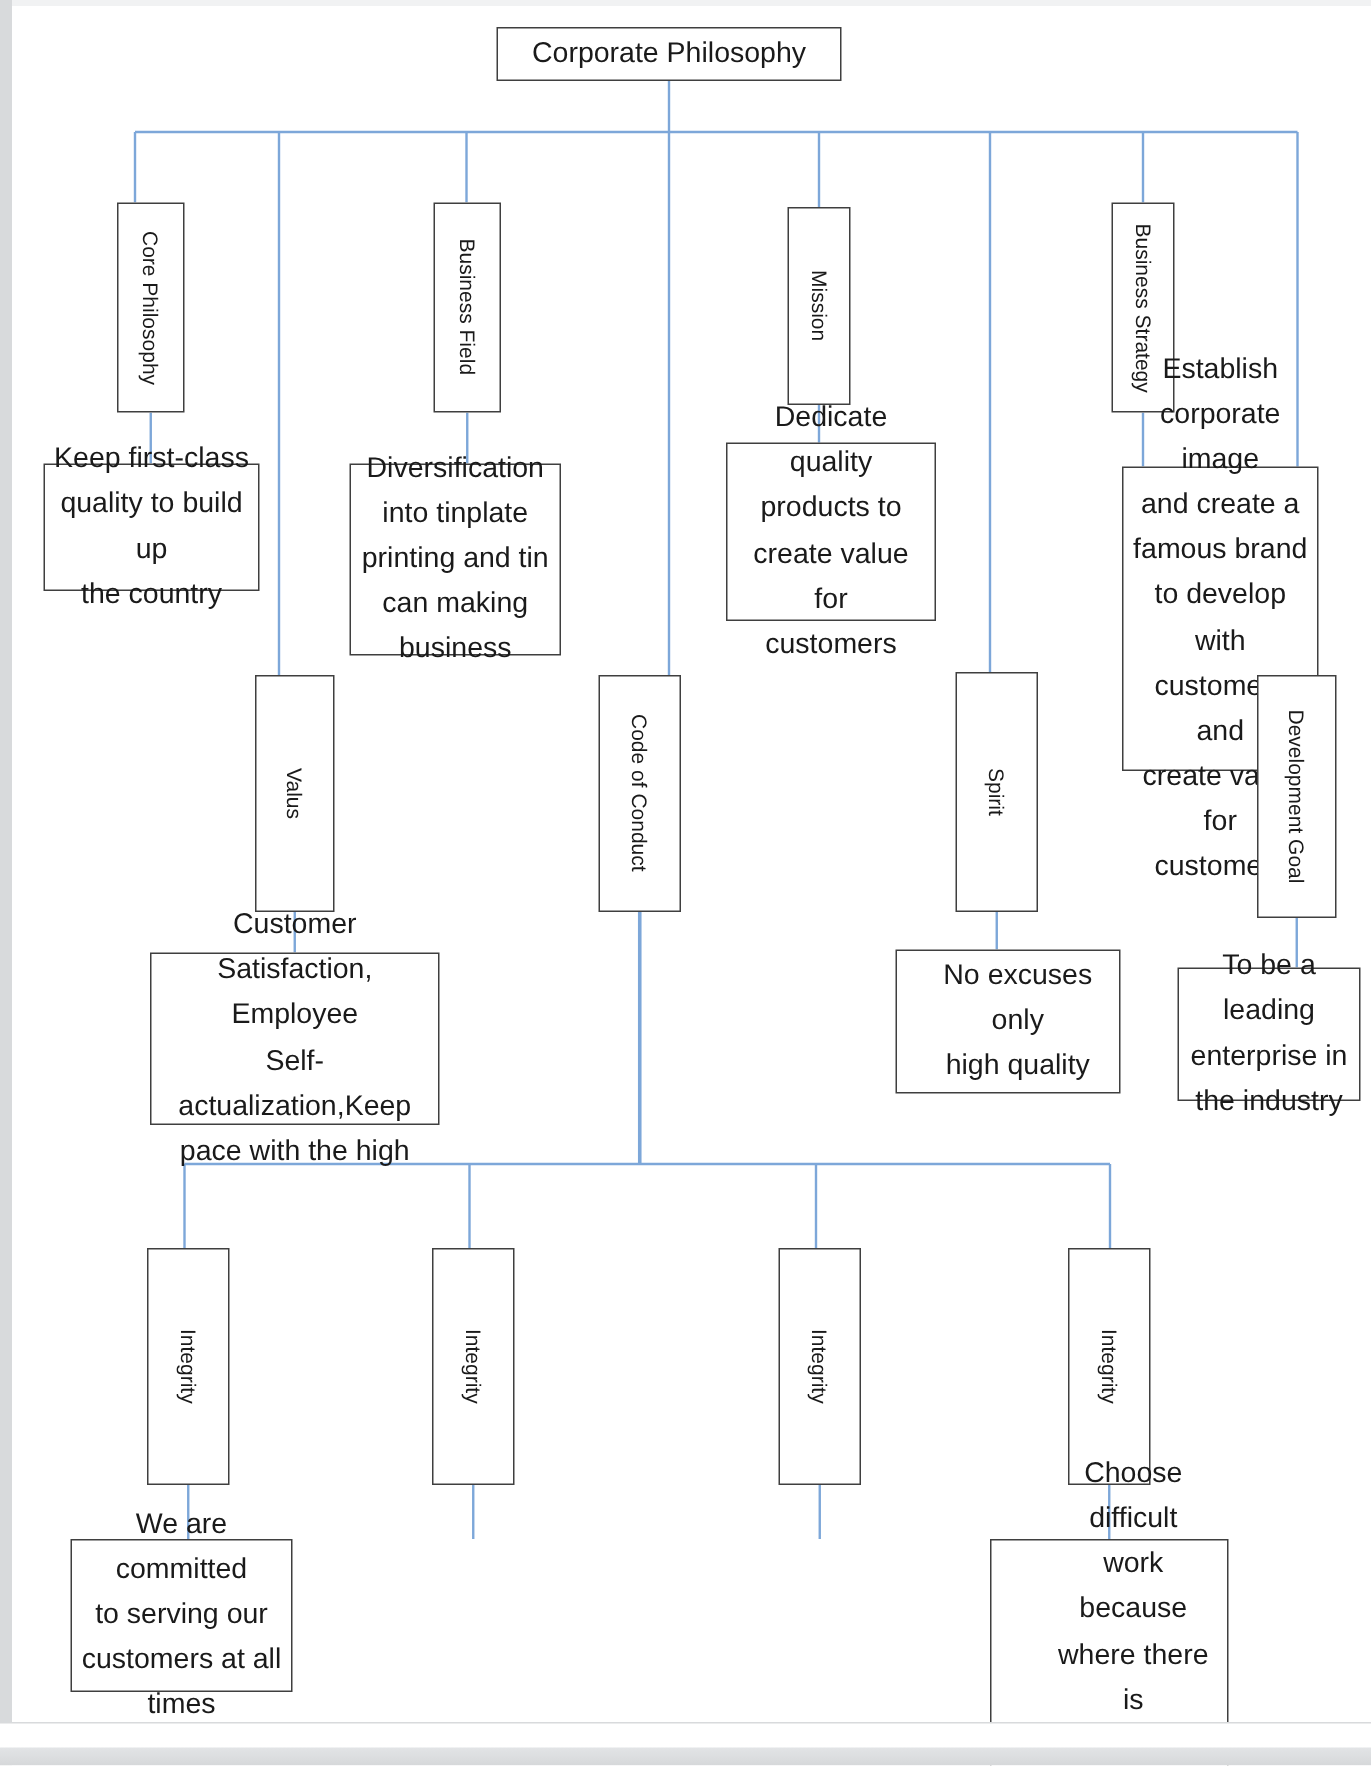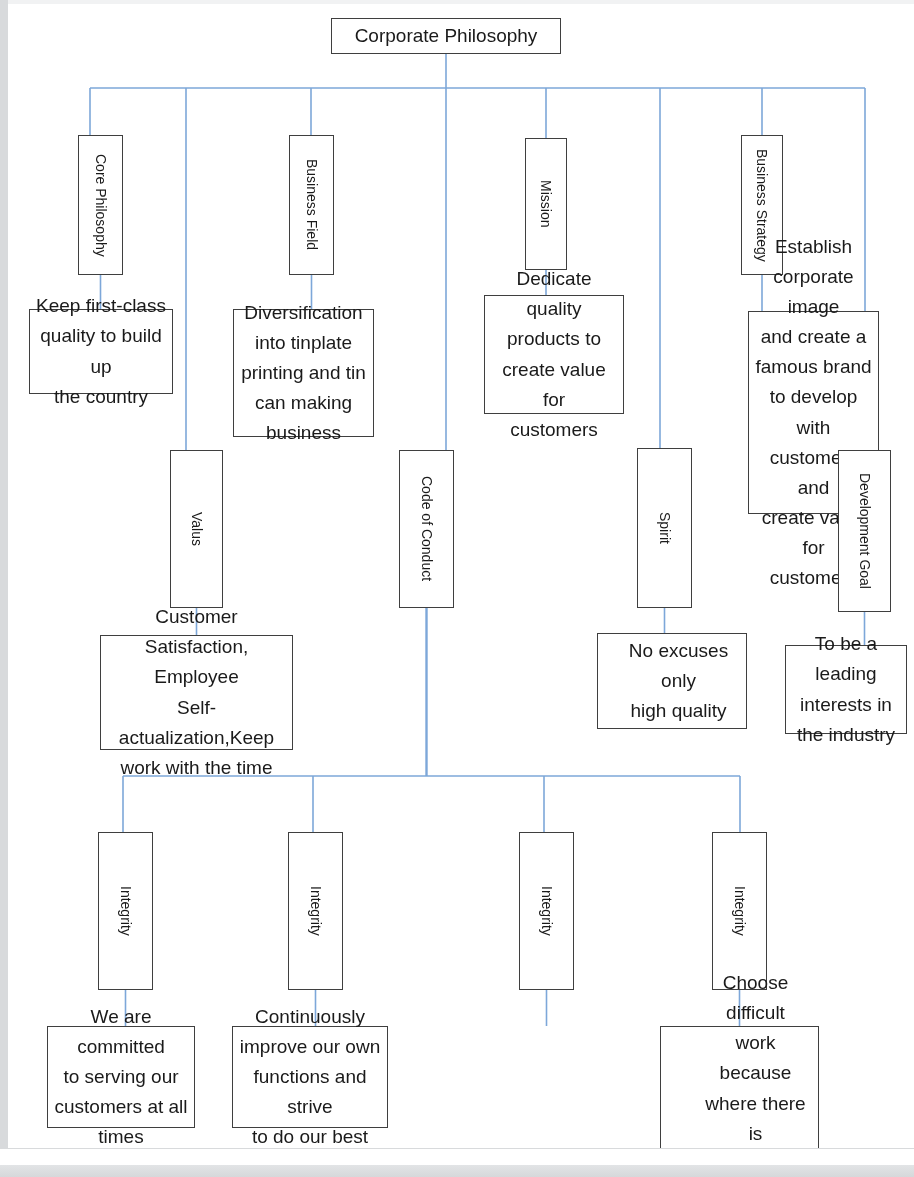--- a/index.html
+++ b/index.html
@@ -172,57 +172,51 @@
 create value for
 customers</span>
       </div>
       <div class="node v" style="left: 170px; top: 450px; width: 53px; height: 158px;">
         <span class="txt">Valus</span>
       </div>
       <div class="node h" style="left: 100px; top: 635px; width: 193px; height: 115px;">
         <span class="txt">Customer Satisfaction,
 Employee
 Self-actualization,Keep
-work with the time</span>
+pace with the high</span>
       </div>
       <div class="node v" style="left: 399px; top: 450px; width: 55px; height: 158px;">
         <span class="txt">Code of Conduct</span>
       </div>
       <div class="node v" style="left: 637px; top: 448px; width: 55px; height: 160px;">
         <span class="txt">Spirit</span>
       </div>
       <div class="node h" style="left: 597px; top: 633px; width: 150px; height: 96px; padding-left: 13px;">
         <span class="txt">No excuses only
 high quality</span>
       </div>
       <div class="node v" style="left: 838px; top: 450px; width: 53px; height: 162px;">
         <span class="txt">Development Goal</span>
       </div>
       <div class="node h" style="left: 785px; top: 645px; width: 122px; height: 89px;">
         <span class="txt">To be a leading
-interests in
+enterprise in
 the industry</span>
       </div>
       <div class="node v" style="left: 98px; top: 832px; width: 55px; height: 158px;">
         <span class="txt">Integrity</span>
       </div>
       <div class="node h" style="left: 47px; top: 1026px; width: 148px; height: 102px;">
         <span class="txt">We are committed
 to serving our
 customers at all
 times</span>
       </div>
       <div class="node v" style="left: 288px; top: 832px; width: 55px; height: 158px;">
         <span class="txt">Integrity</span>
-      </div>
-      <div class="node h" style="left: 232px; top: 1026px; width: 156px; height: 102px;">
-        <span class="txt">Continuously
-improve our own
-functions and strive
-to do our best</span>
       </div>
       <div class="node v" style="left: 519px; top: 832px; width: 55px; height: 158px;">
         <span class="txt">Integrity</span>
       </div>
       <div class="node v" style="left: 712px; top: 832px; width: 55px; height: 158px;">
         <span class="txt">Integrity</span>
       </div>
       <div class="node h" style="left: 660px; top: 1026px; width: 159px; height: 155px; padding-left: 32px;">
         <span class="txt">Choose difficult
 work because

